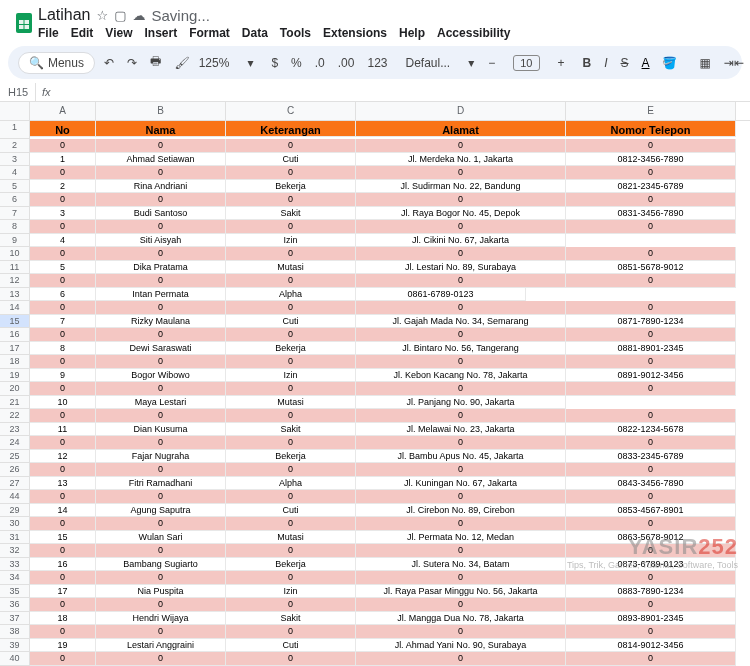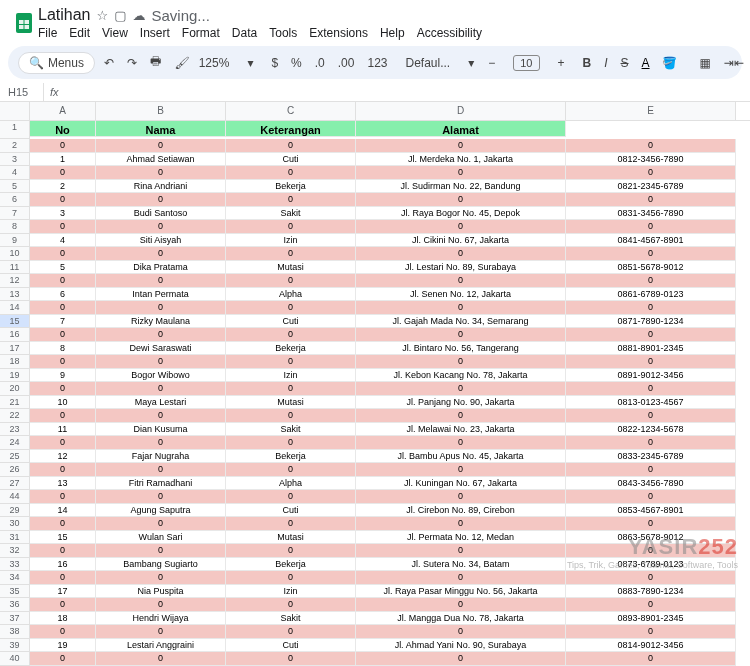--- a/index.html
+++ b/index.html
@@ -4,42 +4,42 @@
 <style>
 * { margin: 0; padding: 0; box-sizing: border-box; }
 body { font-family: Arial, sans-serif; font-size: 11px; background: #fff; color: #202124; width: 750px; height: 666px; overflow: hidden; position: relative; }
 .header { padding: 6px 10px 2px; display: flex; align-items: center; }
 .logo { width: 28px; height: 28px; display: flex; align-items: center; justify-content: center; }
 .doc-area { flex: 1; }
 .doc-title-row { display: flex; align-items: center; gap: 6px; }
 .doc-title { font-size: 16px; color: #202124; }
 .star-icon, .folder-icon, .cloud-icon { color: #5f6368; font-size: 13px; }
 .saving { color: #5f6368; font-size: 15px; }
-.menubar { display: flex; gap: 12px; font-size: 12px; color: #202124; margin-top: 2px; }
+.menubar { display: flex; gap: 12px; font-size: 12px; color: #202124; margin-top: 2px; font-weight: bold; }
 .menubar span { cursor: pointer; }
 .toolbar { display: flex; align-items: center; gap: 5px; padding: 4px 10px; background: #edf2fa; border-radius: 20px; margin: 4px 8px; font-size: 12px; color: #444; }
 .tbtn { padding: 2px 4px; border-radius: 3px; cursor: pointer; color: #444; display: flex; align-items: center; }
 .menus-btn { background: #fff; border: 1px solid #dadce0; border-radius: 14px; padding: 3px 10px; display: flex; align-items: center; gap: 4px; font-size: 12px; }
 .sep { width: 1px; height: 18px; background: #c7c7c7; margin: 0 2px; }
 .zoom, .font-name, .font-size { display: flex; align-items: center; gap: 18px; }
 .font-size-box { border: 1px solid #888; padding: 1px 6px; border-radius: 3px; font-size: 11px; }
 .sel-A { color: #000; }
 .cellref-bar { display: flex; align-items: center; border-bottom: 1px solid #e0e0e0; font-size: 11px; color: #5f6368; }
-.cellref { width: 44px; padding: 3px 8px; border-right: 1px solid #e0e0e0; }
+.cellref { width: 36px; padding: 3px 8px; border-right: 1px solid #e0e0e0; }
 .fx { padding: 3px 6px; font-style: italic; }
 .grid { position: relative; }
 .colheads { display: flex; border-bottom: 1px solid #e0e0e0; background: #fff; position: sticky; top: 0; }
 .rowhead-corner { width: 30px; min-width:30px; height: 18px; border-right: 1px solid #e0e0e0; background: #f8f9fa; }
 .colhead { height: 18px; border-right: 1px solid #e0e0e0; text-align: center; font-size: 10px; color: #5f6368; background: #f8f9fa; line-height: 18px; }
 .colA { width: 66px; min-width:66px; } .colB { width: 130px; min-width:130px;} .colC { width: 130px; min-width:130px;} .colD { width: 210px; min-width:210px;} .colE { width: 170px; min-width:170px;}
 .rows { }
 .row { display: flex; height: 13.5px; }
 .rowhead { width: 30px; min-width:30px; text-align: center; font-size: 9px; color: #5f6368; border-right: 1px solid #e0e0e0; border-bottom: 1px solid #e0e0e0; background: #f8f9fa; line-height: 13px; }
 .cell { border-right: 1px solid #e8e8e8; border-bottom: 1px solid #e8e8e8; text-align: center; font-size: 9px; line-height: 13px; overflow: hidden; white-space: nowrap; }
-.hdr .cell { background: #86efac; color: #000; font-weight: bold; font-size: 11px; height: 16px; line-height: 18px; }
+.hdr .cell { background: #f97316; color: #000; font-weight: bold; font-size: 11px; height: 16px; line-height: 18px; }
 .hdr { height: 18px; }
 .zero .cell { background: #f4c7c3; color: #000; }
 .data .cell { background: #fff; color: #000; }
 .row15 .rowhead { background: #d3e3fd; }
 .watermark { position: absolute; right: 12px; bottom: 96px; text-align: right; pointer-events: none; opacity: 0.55; }
 .wm-title { font-size: 22px; font-weight: bold; color: #888; letter-spacing: 1px; }
 .wm-title .red { color: #d93025; }
 .wm-sub { font-size: 9px; color: #888; }
 svg { display: block; }
 </style>
@@ -149,20 +149,21 @@
     <div class="colhead colD">D</div>
     <div class="colhead colE">E</div>
   </div>
   <div class="rows" id="rows">
       <div class="row hdr">
         <div class="rowhead">1</div>
         <div class="cell colA">No</div>
         <div class="cell colB">Nama</div>
         <div class="cell colC">Keterangan</div>
         <div class="cell colD">Alamat</div>
+        <div class="cell colE">Nomor Telepon</div>
       </div>
       <div class="row zero">
         <div class="rowhead">2</div>
         <div class="cell colA">0</div>
         <div class="cell colB">0</div>
         <div class="cell colC">0</div>
         <div class="cell colD">0</div>
         <div class="cell colE">0</div>
       </div>
       <div class="row data">
@@ -212,21 +213,20 @@
         <div class="cell colC">0</div>
         <div class="cell colD">0</div>
         <div class="cell colE">0</div>
       </div>
       <div class="row data">
         <div class="rowhead">9</div>
         <div class="cell colA">4</div>
         <div class="cell colB">Siti Aisyah</div>
         <div class="cell colC">Izin</div>
         <div class="cell colD">Jl. Cikini No. 67, Jakarta</div>
-        <div class="cell colE">0841-4567-8901</div>
       </div>
       <div class="row zero">
         <div class="rowhead">10</div>
         <div class="cell colA">0</div>
         <div class="cell colB">0</div>
         <div class="cell colC">0</div>
         <div class="cell colD">0</div>
         <div class="cell colE">0</div>
       </div>
       <div class="row data">
@@ -243,21 +243,20 @@
         <div class="cell colB">0</div>
         <div class="cell colC">0</div>
         <div class="cell colD">0</div>
         <div class="cell colE">0</div>
       </div>
       <div class="row data">
         <div class="rowhead">13</div>
         <div class="cell colA">6</div>
         <div class="cell colB">Intan Permata</div>
         <div class="cell colC">Alpha</div>
-        <div class="cell colD">Jl. Senen No. 12, Jakarta</div>
         <div class="cell colE">0861-6789-0123</div>
       </div>
       <div class="row zero">
         <div class="rowhead">14</div>
         <div class="cell colA">0</div>
         <div class="cell colB">0</div>
         <div class="cell colC">0</div>
         <div class="cell colD">0</div>
         <div class="cell colE">0</div>
       </div>
@@ -308,21 +307,20 @@
         <div class="cell colC">0</div>
         <div class="cell colD">0</div>
         <div class="cell colE">0</div>
       </div>
       <div class="row data">
         <div class="rowhead">21</div>
         <div class="cell colA">10</div>
         <div class="cell colB">Maya Lestari</div>
         <div class="cell colC">Mutasi</div>
         <div class="cell colD">Jl. Panjang No. 90, Jakarta</div>
-        <div class="cell colE">0813-0123-4567</div>
       </div>
       <div class="row zero">
         <div class="rowhead">22</div>
         <div class="cell colA">0</div>
         <div class="cell colB">0</div>
         <div class="cell colC">0</div>
         <div class="cell colD">0</div>
         <div class="cell colE">0</div>
       </div>
       <div class="row data">

